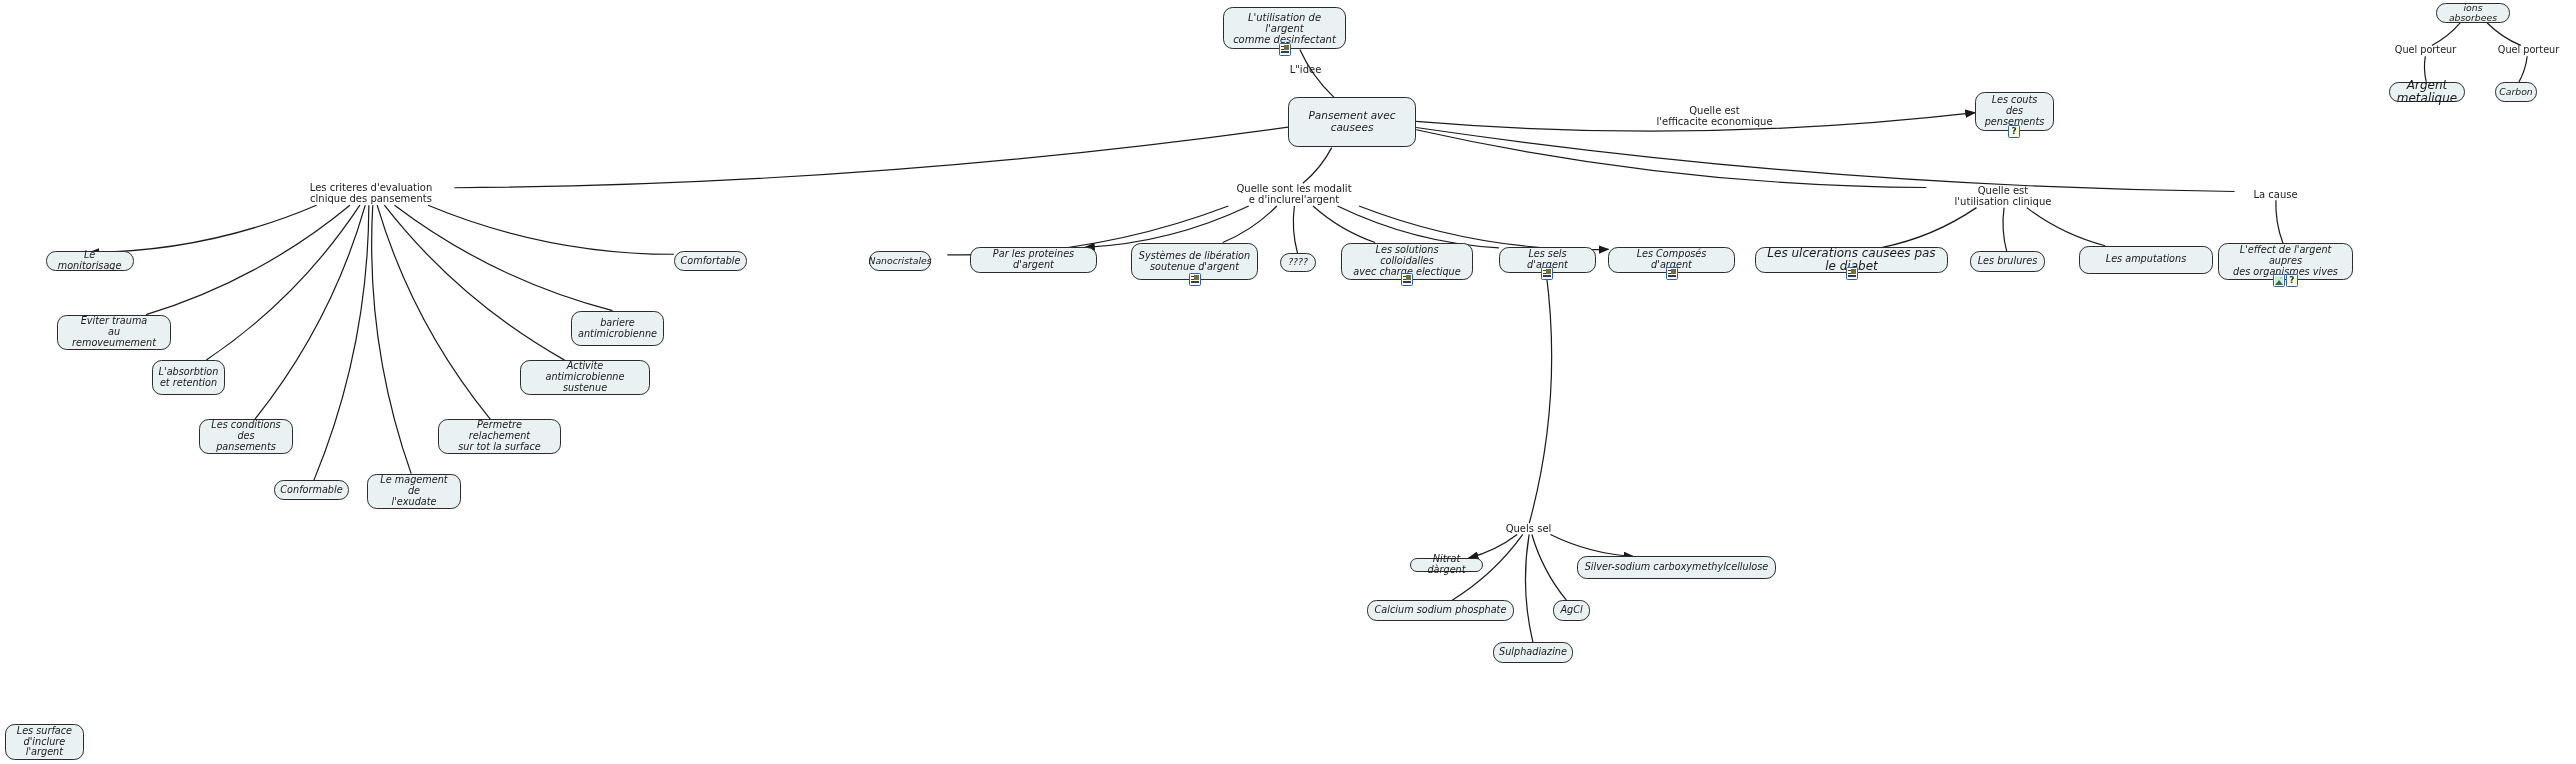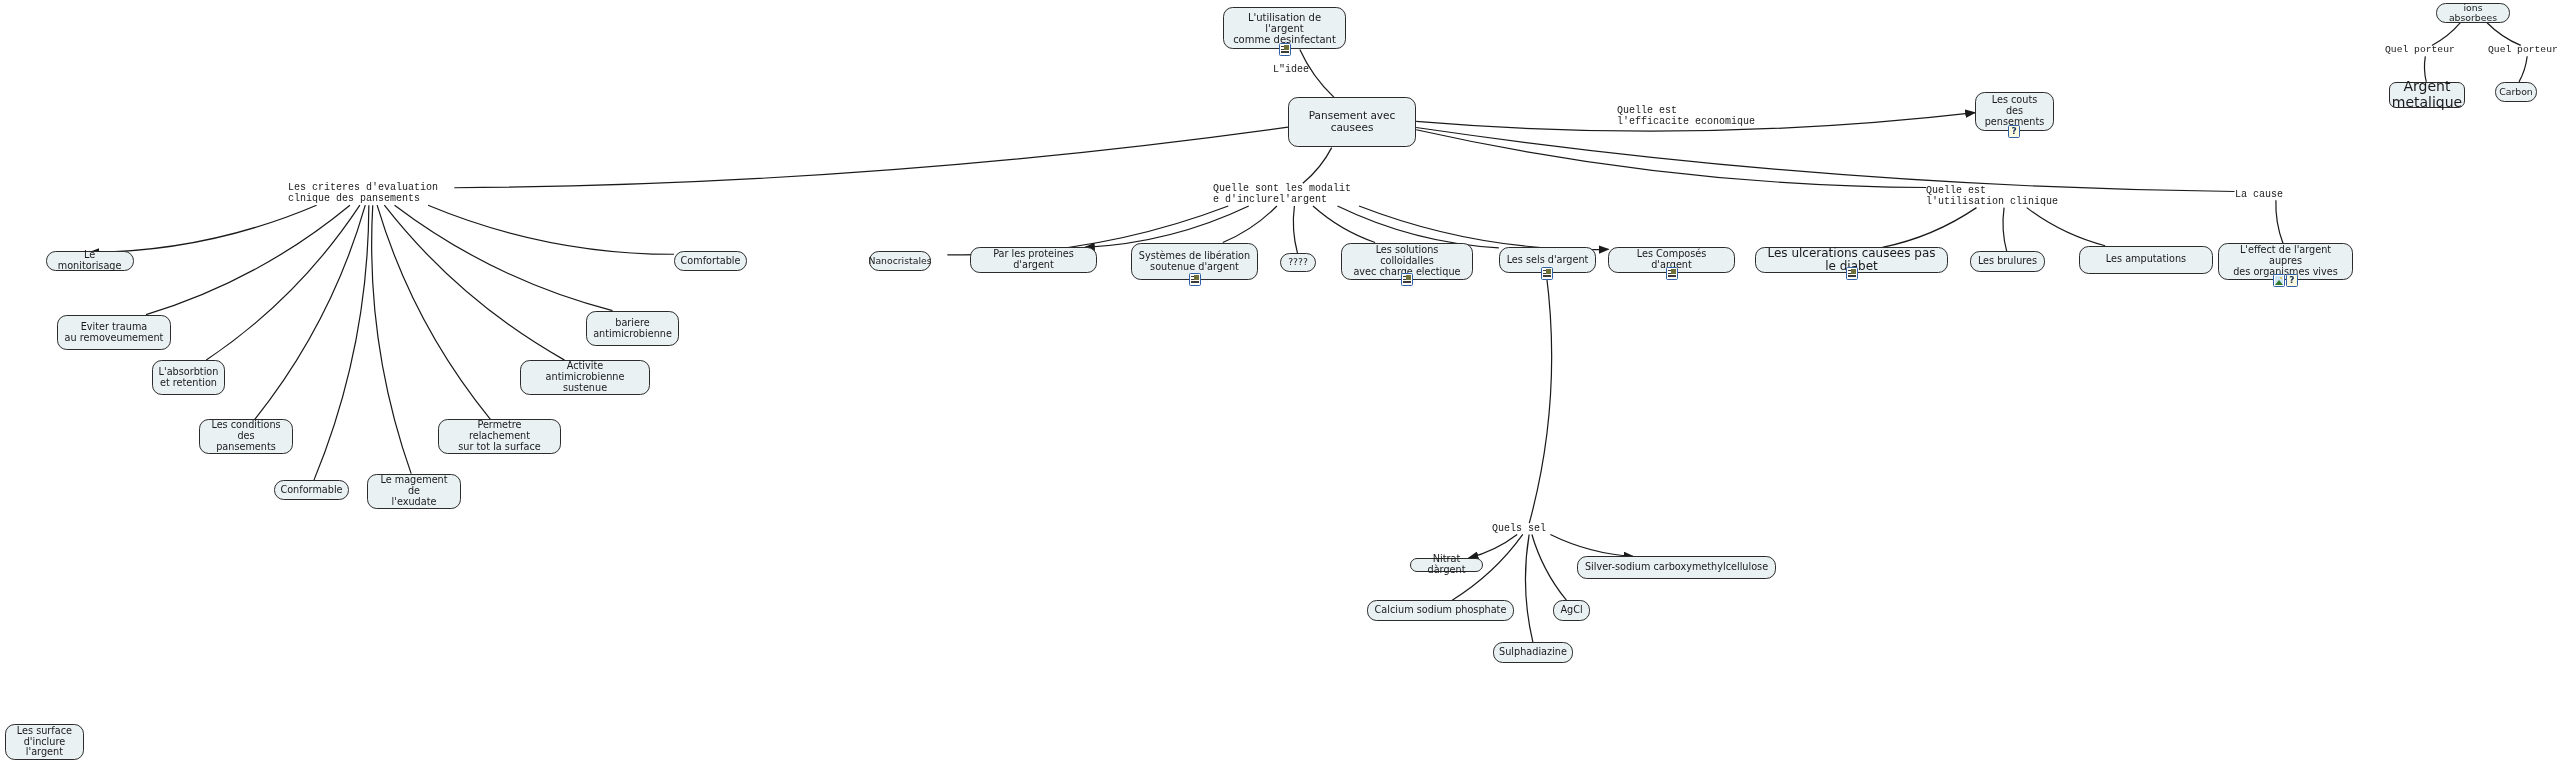--- a/index.html
+++ b/index.html
@@ -36,30 +36,31 @@
     text-align: center;
     color: #1a1a1a;
     line-height: 1.12;
     white-space: pre-line;
     padding: 1.6px 6.5px;
     z-index: 3;
   }
   .node-text {
     display: block;
     white-space: pre-line;
+    font-style: italic;
   }
   .link-label {
     position: absolute;
     color: #1a1a1a;
+    text-align: center;
     line-height: 1.12;
     white-space: pre-line;
     background: transparent;
     z-index: 4;
     pointer-events: none;
-    font-family: Liberation Mono, monospace;
   }
   .badge-row {
     position: absolute;
     display: flex;
     gap: 0.8px;
     z-index: 6;
   }
   .badge {
     width: 12px;
     height: 13px;
@@ -192,37 +193,37 @@
           <span class="chip"></span>
         </span>
       </div>
       <div class="node" style="left: 1288px; top: 97px; width: 128px; height: 50px; font-size: 10.5px;"><span class="node-text">Pansement avec causees</span></div>
       <div class="node" style="left: 1975px; top: 92px; width: 79px; height: 39px; font-size: 9.7px;"><span class="node-text">Les couts des
 pensements</span></div>
       <div class="badge-row" style="left: 2008px; top: 125px;">
         <span class="badge question">?</span>
       </div>
       <div class="node" style="left: 2436px; top: 3.2px; width: 74px; height: 19.5px; font-size: 9.3px;"><span class="node-text">ions absorbees</span></div>
-      <div class="node" style="left: 2389px; top: 82px; width: 76px; height: 26px; font-size: 14px; border-radius: 7px;"><span class="node-text">Argent metalique</span></div>
+      <div class="node" style="left: 2389px; top: 82px; width: 76px; height: 20px; font-size: 12px;"><span class="node-text">Argent metalique</span></div>
       <div class="node" style="left: 2495px; top: 82px; width: 42px; height: 19.5px; font-size: 9.3px;"><span class="node-text">Carbon</span></div>
       <div class="node" style="left: 1.6px; top: 251px; width: 88px; height: 20px; font-size: 9.7px; margin-left: 44px;"><span class="node-text">Le monitorisage</span></div>
       <div class="node" style="left: 57px; top: 315px; width: 114px; height: 35px; font-size: 9.7px;"><span class="node-text">Eviter trauma
 au removeumement</span></div>
       <div class="node" style="left: 152px; top: 360px; width: 73px; height: 35px; font-size: 9.7px;"><span class="node-text">L'absorbtion
 et retention</span></div>
       <div class="node" style="left: 199px; top: 419px; width: 94px; height: 35px; font-size: 9.7px;"><span class="node-text">Les conditions
 des pansements</span></div>
       <div class="node" style="left: 274px; top: 480px; width: 75px; height: 20px; font-size: 9.7px;"><span class="node-text">Conformable</span></div>
       <div class="node" style="left: 367px; top: 474px; width: 94px; height: 35px; font-size: 9.7px;"><span class="node-text">Le magement de
 l'exudate</span></div>
       <div class="node" style="left: 438px; top: 419px; width: 123px; height: 35px; font-size: 9.7px;"><span class="node-text">Permetre relachement
 sur tot la surface</span></div>
       <div class="node" style="left: 520px; top: 360px; width: 130px; height: 35px; font-size: 9.7px;"><span class="node-text">Activite antimicrobienne
 sustenue</span></div>
-      <div class="node" style="left: 586px; top: 311px; width: 93px; height: 35px; font-size: 9.7px;"><span class="node-text">bariere
+      <div class="node" style="left: 571px; top: 311px; width: 93px; height: 35px; font-size: 9.7px;"><span class="node-text">bariere
 antimicrobienne</span></div>
       <div class="node" style="left: 674px; top: 251px; width: 73px; height: 20px; font-size: 9.7px;"><span class="node-text">Comfortable</span></div>
       <div class="node" style="left: 869px; top: 251px; width: 62px; height: 20px; font-size: 9.3px;"><span class="node-text">Nanocristales</span></div>
       <div class="node" style="left: 970px; top: 247px; width: 127px; height: 26px; font-size: 9.7px;"><span class="node-text">Par les proteines d'argent</span></div>
       <div class="node" style="left: 1131px; top: 243px; width: 127px; height: 37px; font-size: 9.7px;"><span class="node-text">Systèmes de libération
 soutenue d'argent</span></div>
       <div class="badge-row" style="left: 1189px; top: 273px;">
         <span class="badge doc">
           <span class="lines"></span>
           <span class="chip"></span>

